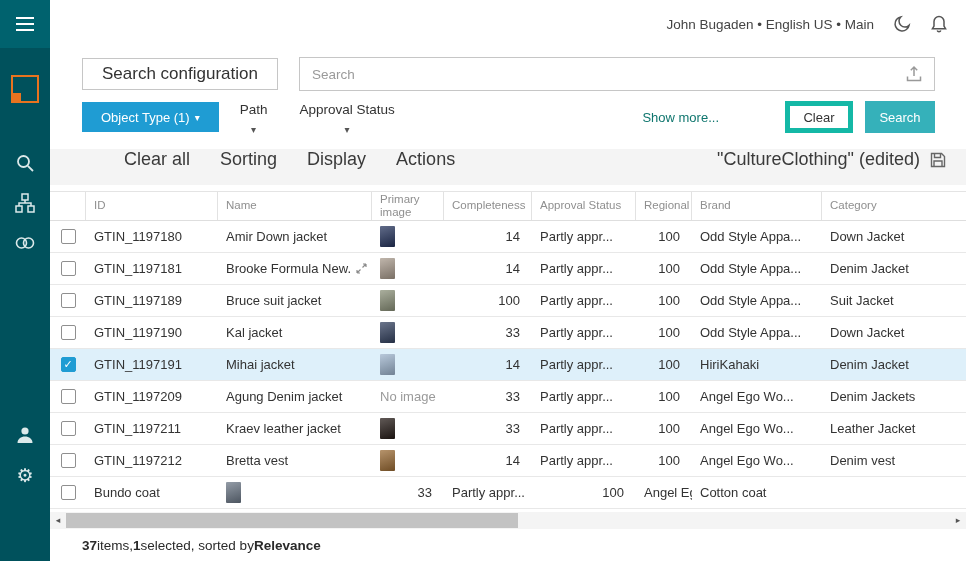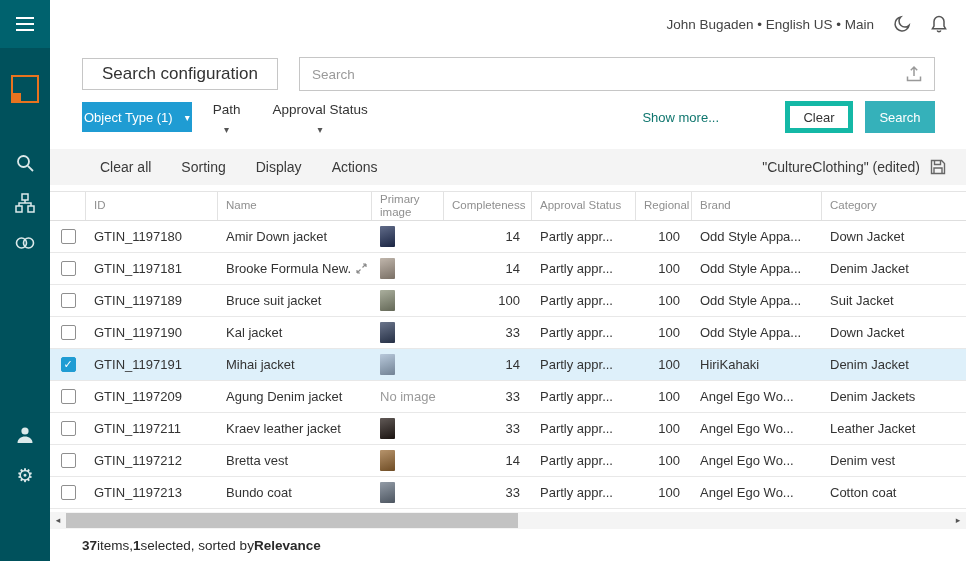--- a/index.html
+++ b/index.html
@@ -25,29 +25,29 @@
   .top-icon { display:flex; align-items:center; cursor:pointer; }
 
   .search-row { display:flex; align-items:center; gap:21px; margin:9px 31px 0 32px; flex:0 0 34px; }
   .btn-config { height:32px; padding:0 19px; background:#fff; border:1px solid #c6c6c6; font-size:17px; color:#333; cursor:pointer; font-family:inherit; white-space:nowrap; }
   .search-box { flex:1; height:34px; border:1px solid #c6c6c6; display:flex; align-items:center; background:#fff; }
   .search-box input { flex:1; border:0; outline:0; padding:0 12px; font-size:13.5px; color:#333; font-family:inherit; background:transparent; }
   .search-box input::placeholder { color:#9a9a9a; }
   .export-btn { margin-right:11px; display:flex; align-items:center; cursor:pointer; }
 
   .filter-row { display:flex; align-items:center; margin:10px 31px 0 32px; flex:0 0 32px; }
-  .btn-objtype { height:30px; padding:0 2px; background:#1f9cd3; border:0; color:#fff; font-size:13px; display:flex; align-items:center; gap:12px; cursor:pointer; font-family:inherit; }
+  .btn-objtype { height:30px; padding:0 19px; background:#1f9cd3; border:0; color:#fff; font-size:13px; display:flex; align-items:center; gap:5px; cursor:pointer; font-family:inherit; }
   .btn-ddl { height:30px; padding:0 11px; margin-left:10px; background:transparent; border:0; color:#333; font-size:13.5px; display:flex; align-items:center; gap:7px; cursor:pointer; font-family:inherit;flex-direction:column; }
   .chev { font-size:10px; color:#555; }
   .btn-objtype .chev { color:#fff; }
   .show-more { margin-left:auto; margin-right:66px; color:#0f766e; cursor:pointer; }
   .btn-clear { width:68px; height:32px; background:#fff; border:5px solid #14b8a6; color:#333; font-size:13px; cursor:pointer; font-family:inherit; }
   .btn-search { width:70px; height:32px; margin-left:12px; background:#35b1ba; border:0; color:#fff; font-size:13px; cursor:pointer; font-family:inherit; }
 
-  .toolbar { margin-top:16px; height:36px; flex:0 0 36px; background:#f4f4f4; display:flex; align-items:center; gap:30px; padding:0 20px 0 50px; font-size:14px; color:#3a3a3a; }
+  .toolbar { margin-top:16px; height:36px; flex:0 0 36px; background:#f4f4f4; display:flex; align-items:flex-start; gap:30px; padding:0 20px 0 74px; font-size:18px; color:#3a3a3a; }
   .tool-item { cursor:pointer; white-space:nowrap; }
   .saved-wrap { margin-left:auto; display:flex; align-items:center; gap:10px; }
   .save-btn { display:flex; align-items:center; cursor:pointer; }
 
   
   .thead, .trow { display:grid; grid-template-columns:36px 132px 154px 72px 88px 104px 56px 130px 1fr; align-items:stretch; }
   .thead { margin-top:6px; height:19px; flex:0 0 30px; border-top:1px solid #e4e4e4; border-bottom:1px solid #dedede; }
   .hcell { display:flex; align-items:center; padding:2px 8px; font-size:11.5px; line-height:1.15; color:#8f8f8f; border-right:1px solid #e2e2e2; cursor:pointer; overflow:hidden; }
   .hcell:last-child { border-right:0; }
   .tbody { flex:0 0 288px; }
@@ -342,21 +342,20 @@
     <div class="cell num">14</div>
     <div class="cell">Partly appr...</div>
     <div class="cell num">100</div>
     <div class="cell">Angel Ego Wo...</div>
     <div class="cell">Denim vest</div>
   </div>
         <div class="trow">
     <div class="cell c-check">
             <span class="checkbox"></span>
           </div>
-    <div class="cell c-id">GTIN_1197213</div>
     <div class="cell c-name">
       <span>Bundo coat</span>
 
     </div>
     <div class="cell c-img">
             <span class="thumb" style="background-color: rgb(106, 118, 133);"></span>
           </div>
     <div class="cell num">33</div>
     <div class="cell">Partly appr...</div>
     <div class="cell num">100</div>

